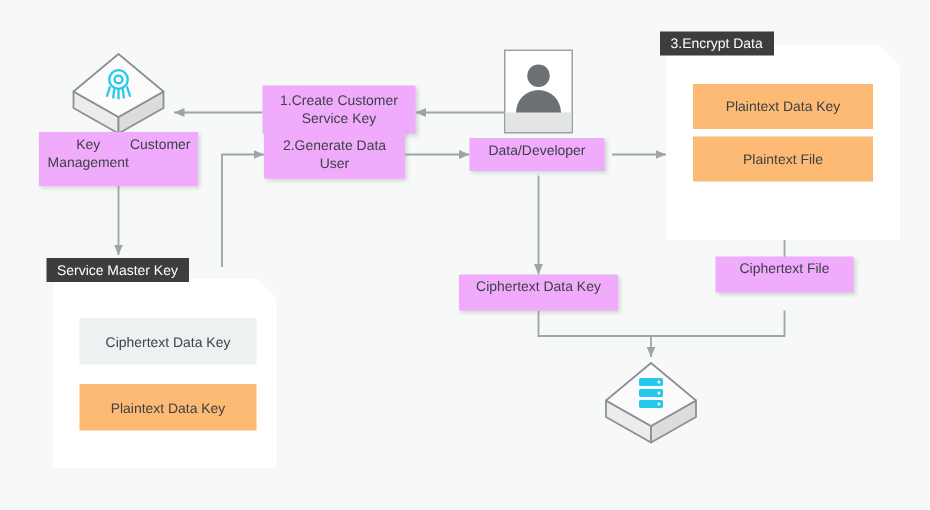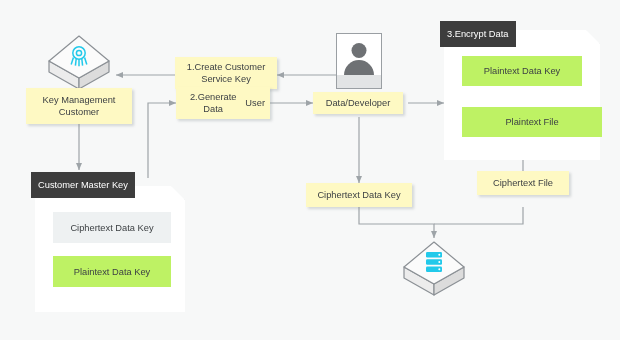--- a/index.html
+++ b/index.html
@@ -23,42 +23,41 @@
     left: 0;
     top: 0;
     width: 620px;
     height: 340px;
     pointer-events: none;
   }
 
   
   .chip {
     position: absolute;
-    background: #fef9c3;
+    background: #f0abfc;
     color: #3d4144;
     font-size: 9.3px;
     line-height: 12px;
     text-align: center;
     display: flex;
-    align-items: center;
     justify-content: center;
     box-sizing: border-box;
     padding: 2px 5px;
     box-shadow: 1.5px 1.5px 2.5px rgba(130,138,142,0.30);
     z-index: 6;
   }
 
   
   .panel-tab {
     position: absolute;
     background: #3d3d3d;
     color: #ffffff;
     font-size: 9.3px;
     line-height: 18px;
-    height: 26px;
+    height: 16px;
     display: flex;
     align-items: center;
     box-sizing: border-box;
     padding: 0 7px;
     white-space: nowrap;
     z-index: 8;
   }
 
   
   .panel {
@@ -74,21 +73,21 @@
   .block {
     position: absolute;
     display: flex;
     align-items: center;
     justify-content: center;
     font-size: 9.3px;
     color: #3d4144;
     box-sizing: border-box;
     z-index: 5;
   }
-  .block.cyan { background: #bef264; }
+  .block.cyan { background: #fdba74; }
   .block.gray { background: #eef1f2; }
 
   
   .cube {
     position: absolute;
     z-index: 6;
   }
 
   
   .avatar-card {
@@ -178,51 +177,51 @@
         <circle cx="33" cy="19" r="2.6"></circle>
         <path d="M27.4,23.6 L25.2,30.5"></path>
         <path d="M30.2,24.9 L29.4,31.6"></path>
         <path d="M35.8,24.9 L36.6,31.6"></path>
         <path d="M38.6,23.6 L40.8,30.5"></path>
         <path d="M33,25.3 L33,32.2"></path>
       </g>
     </svg>
   </div>
 
-  <div class="chip" style="left:26px; top:88px; width:106px; height:36px; flex-direction:column;">
+  <div class="chip" style="left:26px; top:88px; width:106px; height:36px; ">
     <span>Key Management</span>
     <span>Customer</span>
   </div>
 
   <div class="chip" style="left:175px; top:57px; width:102px; height:32px; flex-direction:column;">
     <span>1.Create Customer</span>
     <span>Service Key</span>
   </div>
 
-  <div class="chip" style="left:176px; top:87px; width:94px; height:32px; flex-direction:row;">
+  <div class="chip" style="left:176px; top:87px; width:94px; height:32px; flex-direction:column;">
     <span>2.Generate Data</span>
     <span>User</span>
   </div>
 
   <div class="avatar-card" style="left:336px; top:33px; width:46px; height:56px;">
     <div class="person-head"></div>
     <div class="person-body"></div>
     <div class="band"></div>
   </div>
 
   <div class="chip" style="left:313px; top:92px; width:90px; height:22px;">Data/Developer</div>
 
   <div class="panel" style="left:444px; top:30px; width:156px; height:130px;"></div>
   <div class="panel-tab" style="left:440px; top:21px;">3.Encrypt Data</div>
 
   <div class="block cyan" style="left:462px; top:56px; width:120px; height:30px;">Plaintext Data Key</div>
-  <div class="block cyan" style="left:462px; top:107px; width:140px; height:30px;">Plaintext File</div>
+  <div class="block cyan" style="left:462px; top:91px; width:120px; height:30px;">Plaintext File</div>
 
   <div class="panel" style="left:35px; top:186px; width:150px; height:126px;"></div>
-  <div class="panel-tab" style="left:31px; top:172px;">Customer Master Key</div>
+  <div class="panel-tab" style="left:31px; top:172px;">Service Master Key</div>
 
   <div class="block gray" style="left:53px; top:212px; width:118px; height:31px;">Ciphertext Data Key</div>
   <div class="block cyan" style="left:53px; top:256px; width:118px; height:31px;">Plaintext Data Key</div>
 
   <div class="chip" style="left:306px; top:183px; width:106px; height:24px;">Ciphertext Data Key</div>
 
   <div class="chip" style="left:477px; top:171px; width:92px; height:24px;">Ciphertext File</div>
 
   <div class="cube" style="left:401px; top:240px; width:66px; height:56px;">
     <svg viewBox="0 0 66 56" width="66" height="56" xmlns="http://www.w3.org/2000/svg">

